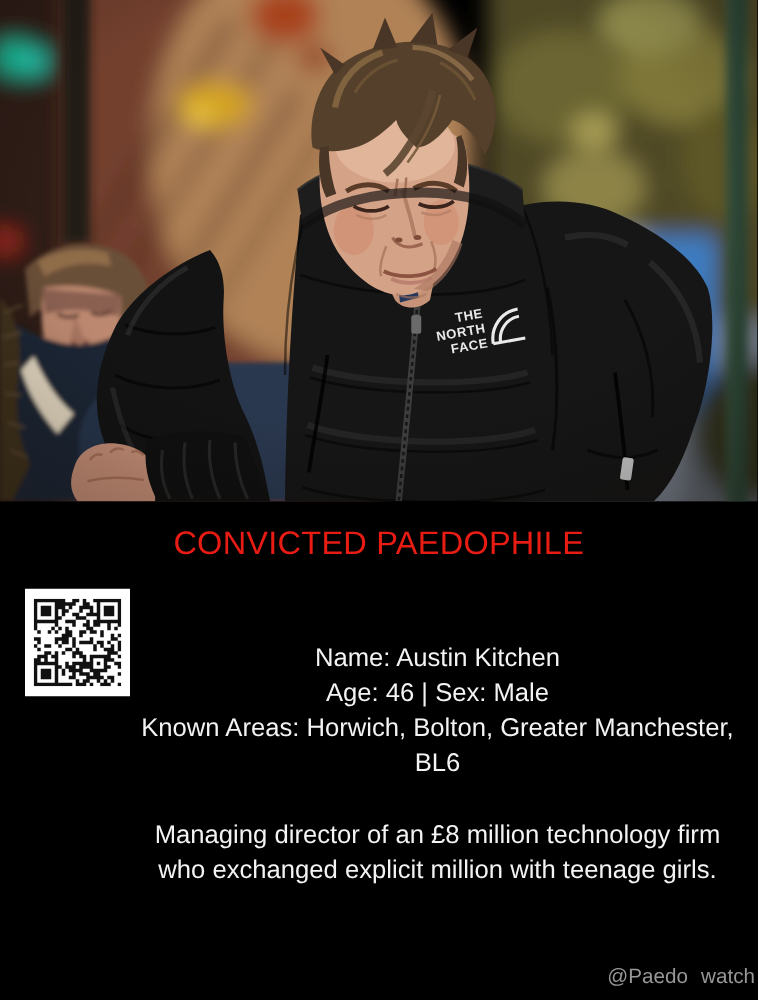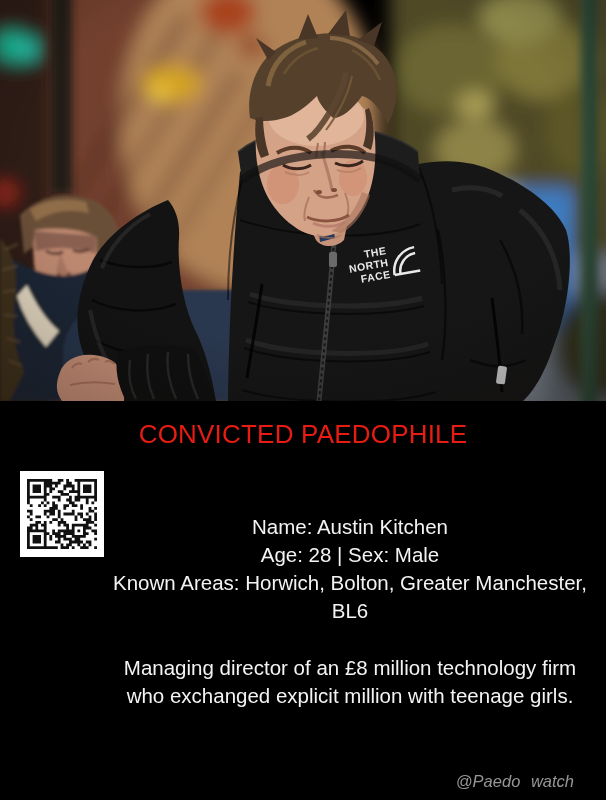--- a/index.html
+++ b/index.html
@@ -20,22 +20,22 @@
   }
   .qr svg{width:70px;height:70px;display:block;}
   .textcol{
     position:absolute;left:100px;width:500px;text-align:center;
     color:#f3f3f3;font-size:20.5px;line-height:28px;font-weight:400;margin-top:36px;
   }
   .details{top:477px;}
   .desc{top:618px;}
   .scan{top:737px;}
   .watermark{
-    position:absolute;right:32px;top:772px;
-    color:#979797;font-size:16.5px;word-spacing:6px;font-style:italic;
+    position:absolute;right:2px;top:772px;
+    color:#979797;font-size:16.5px;word-spacing:6px;
   }
 </style>
 </head>
 <body>
 
 <div class="page">
 
   <svg class="photo" width="606" height="401" viewBox="0 0 606 401">
     <defs>
       <filter id="b9" x="-30%" y="-30%" width="160%" height="160%">
@@ -246,21 +246,21 @@
   <div class="headline">CONVICTED PAEDOPHILE</div>
 
   <div class="qr">
     <svg id="qr-svg" viewBox="0 0 72.5 72.5">
         <path d="M0 0h2.9v2.9h-2.9zM2.9 0h2.9v2.9h-2.9zM5.8 0h2.9v2.9h-2.9zM8.7 0h2.9v2.9h-2.9zM11.6 0h2.9v2.9h-2.9zM14.5 0h2.9v2.9h-2.9zM17.4 0h2.9v2.9h-2.9zM20.3 0h2.9v2.9h-2.9zM23.2 0h2.9v2.9h-2.9zM31.9 0h2.9v2.9h-2.9zM34.8 0h2.9v2.9h-2.9zM40.6 0h2.9v2.9h-2.9zM49.3 0h2.9v2.9h-2.9zM52.199999999999996 0h2.9v2.9h-2.9zM55.1 0h2.9v2.9h-2.9zM58 0h2.9v2.9h-2.9zM60.9 0h2.9v2.9h-2.9zM63.8 0h2.9v2.9h-2.9zM66.7 0h2.9v2.9h-2.9zM69.6 0h2.9v2.9h-2.9zM0 2.9h2.9v2.9h-2.9zM17.4 2.9h2.9v2.9h-2.9zM20.3 2.9h2.9v2.9h-2.9zM23.2 2.9h2.9v2.9h-2.9zM26.099999999999998 2.9h2.9v2.9h-2.9zM29 2.9h2.9v2.9h-2.9zM31.9 2.9h2.9v2.9h-2.9zM40.6 2.9h2.9v2.9h-2.9zM43.5 2.9h2.9v2.9h-2.9zM52.199999999999996 2.9h2.9v2.9h-2.9zM69.6 2.9h2.9v2.9h-2.9zM0 5.8h2.9v2.9h-2.9zM5.8 5.8h2.9v2.9h-2.9zM8.7 5.8h2.9v2.9h-2.9zM11.6 5.8h2.9v2.9h-2.9zM17.4 5.8h2.9v2.9h-2.9zM20.3 5.8h2.9v2.9h-2.9zM23.2 5.8h2.9v2.9h-2.9zM29 5.8h2.9v2.9h-2.9zM37.699999999999996 5.8h2.9v2.9h-2.9zM40.6 5.8h2.9v2.9h-2.9zM43.5 5.8h2.9v2.9h-2.9zM46.4 5.8h2.9v2.9h-2.9zM52.199999999999996 5.8h2.9v2.9h-2.9zM58 5.8h2.9v2.9h-2.9zM60.9 5.8h2.9v2.9h-2.9zM63.8 5.8h2.9v2.9h-2.9zM69.6 5.8h2.9v2.9h-2.9zM0 8.7h2.9v2.9h-2.9zM5.8 8.7h2.9v2.9h-2.9zM8.7 8.7h2.9v2.9h-2.9zM11.6 8.7h2.9v2.9h-2.9zM17.4 8.7h2.9v2.9h-2.9zM23.2 8.7h2.9v2.9h-2.9zM26.099999999999998 8.7h2.9v2.9h-2.9zM37.699999999999996 8.7h2.9v2.9h-2.9zM46.4 8.7h2.9v2.9h-2.9zM52.199999999999996 8.7h2.9v2.9h-2.9zM58 8.7h2.9v2.9h-2.9zM60.9 8.7h2.9v2.9h-2.9zM63.8 8.7h2.9v2.9h-2.9zM69.6 8.7h2.9v2.9h-2.9zM0 11.6h2.9v2.9h-2.9zM5.8 11.6h2.9v2.9h-2.9zM8.7 11.6h2.9v2.9h-2.9zM11.6 11.6h2.9v2.9h-2.9zM17.4 11.6h2.9v2.9h-2.9zM23.2 11.6h2.9v2.9h-2.9zM31.9 11.6h2.9v2.9h-2.9zM34.8 11.6h2.9v2.9h-2.9zM43.5 11.6h2.9v2.9h-2.9zM46.4 11.6h2.9v2.9h-2.9zM49.3 11.6h2.9v2.9h-2.9zM52.199999999999996 11.6h2.9v2.9h-2.9zM58 11.6h2.9v2.9h-2.9zM60.9 11.6h2.9v2.9h-2.9zM63.8 11.6h2.9v2.9h-2.9zM69.6 11.6h2.9v2.9h-2.9zM0 14.5h2.9v2.9h-2.9zM17.4 14.5h2.9v2.9h-2.9zM20.3 14.5h2.9v2.9h-2.9zM34.8 14.5h2.9v2.9h-2.9zM37.699999999999996 14.5h2.9v2.9h-2.9zM40.6 14.5h2.9v2.9h-2.9zM52.199999999999996 14.5h2.9v2.9h-2.9zM69.6 14.5h2.9v2.9h-2.9zM0 17.4h2.9v2.9h-2.9zM2.9 17.4h2.9v2.9h-2.9zM5.8 17.4h2.9v2.9h-2.9zM8.7 17.4h2.9v2.9h-2.9zM11.6 17.4h2.9v2.9h-2.9zM14.5 17.4h2.9v2.9h-2.9zM17.4 17.4h2.9v2.9h-2.9zM26.099999999999998 17.4h2.9v2.9h-2.9zM29 17.4h2.9v2.9h-2.9zM31.9 17.4h2.9v2.9h-2.9zM43.5 17.4h2.9v2.9h-2.9zM49.3 17.4h2.9v2.9h-2.9zM52.199999999999996 17.4h2.9v2.9h-2.9zM55.1 17.4h2.9v2.9h-2.9zM58 17.4h2.9v2.9h-2.9zM60.9 17.4h2.9v2.9h-2.9zM63.8 17.4h2.9v2.9h-2.9zM66.7 17.4h2.9v2.9h-2.9zM69.6 17.4h2.9v2.9h-2.9zM0 20.3h2.9v2.9h-2.9zM17.4 20.3h2.9v2.9h-2.9zM31.9 20.3h2.9v2.9h-2.9zM40.6 20.3h2.9v2.9h-2.9zM43.5 20.3h2.9v2.9h-2.9zM49.3 20.3h2.9v2.9h-2.9zM52.199999999999996 20.3h2.9v2.9h-2.9zM60.9 20.3h2.9v2.9h-2.9zM69.6 20.3h2.9v2.9h-2.9zM0 23.2h2.9v2.9h-2.9zM14.5 23.2h2.9v2.9h-2.9zM20.3 23.2h2.9v2.9h-2.9zM26.099999999999998 23.2h2.9v2.9h-2.9zM43.5 23.2h2.9v2.9h-2.9zM46.4 23.2h2.9v2.9h-2.9zM60.9 23.2h2.9v2.9h-2.9zM66.7 23.2h2.9v2.9h-2.9zM2.9 26.099999999999998h2.9v2.9h-2.9zM11.6 26.099999999999998h2.9v2.9h-2.9zM17.4 26.099999999999998h2.9v2.9h-2.9zM26.099999999999998 26.099999999999998h2.9v2.9h-2.9zM29 26.099999999999998h2.9v2.9h-2.9zM37.699999999999996 26.099999999999998h2.9v2.9h-2.9zM40.6 26.099999999999998h2.9v2.9h-2.9zM46.4 26.099999999999998h2.9v2.9h-2.9zM49.3 26.099999999999998h2.9v2.9h-2.9zM55.1 26.099999999999998h2.9v2.9h-2.9zM23.2 29h2.9v2.9h-2.9zM26.099999999999998 29h2.9v2.9h-2.9zM29 29h2.9v2.9h-2.9zM37.699999999999996 29h2.9v2.9h-2.9zM55.1 29h2.9v2.9h-2.9zM63.8 29h2.9v2.9h-2.9zM69.6 29h2.9v2.9h-2.9zM0 31.9h2.9v2.9h-2.9zM2.9 31.9h2.9v2.9h-2.9zM17.4 31.9h2.9v2.9h-2.9zM20.3 31.9h2.9v2.9h-2.9zM23.2 31.9h2.9v2.9h-2.9zM26.099999999999998 31.9h2.9v2.9h-2.9zM31.9 31.9h2.9v2.9h-2.9zM46.4 31.9h2.9v2.9h-2.9zM63.8 31.9h2.9v2.9h-2.9zM66.7 31.9h2.9v2.9h-2.9zM2.9 34.8h2.9v2.9h-2.9zM17.4 34.8h2.9v2.9h-2.9zM23.2 34.8h2.9v2.9h-2.9zM26.099999999999998 34.8h2.9v2.9h-2.9zM31.9 34.8h2.9v2.9h-2.9zM37.699999999999996 34.8h2.9v2.9h-2.9zM40.6 34.8h2.9v2.9h-2.9zM43.5 34.8h2.9v2.9h-2.9zM46.4 34.8h2.9v2.9h-2.9zM52.199999999999996 34.8h2.9v2.9h-2.9zM55.1 34.8h2.9v2.9h-2.9zM60.9 34.8h2.9v2.9h-2.9zM69.6 34.8h2.9v2.9h-2.9zM0 37.699999999999996h2.9v2.9h-2.9zM8.7 37.699999999999996h2.9v2.9h-2.9zM11.6 37.699999999999996h2.9v2.9h-2.9zM20.3 37.699999999999996h2.9v2.9h-2.9zM31.9 37.699999999999996h2.9v2.9h-2.9zM49.3 37.699999999999996h2.9v2.9h-2.9zM55.1 37.699999999999996h2.9v2.9h-2.9zM63.8 37.699999999999996h2.9v2.9h-2.9zM69.6 37.699999999999996h2.9v2.9h-2.9zM2.9 40.6h2.9v2.9h-2.9zM26.099999999999998 40.6h2.9v2.9h-2.9zM29 40.6h2.9v2.9h-2.9zM34.8 40.6h2.9v2.9h-2.9zM49.3 40.6h2.9v2.9h-2.9zM58 40.6h2.9v2.9h-2.9zM60.9 40.6h2.9v2.9h-2.9zM63.8 40.6h2.9v2.9h-2.9zM69.6 40.6h2.9v2.9h-2.9zM8.7 43.5h2.9v2.9h-2.9zM11.6 43.5h2.9v2.9h-2.9zM17.4 43.5h2.9v2.9h-2.9zM23.2 43.5h2.9v2.9h-2.9zM31.9 43.5h2.9v2.9h-2.9zM34.8 43.5h2.9v2.9h-2.9zM37.699999999999996 43.5h2.9v2.9h-2.9zM60.9 43.5h2.9v2.9h-2.9zM63.8 43.5h2.9v2.9h-2.9zM66.7 43.5h2.9v2.9h-2.9zM2.9 46.4h2.9v2.9h-2.9zM5.8 46.4h2.9v2.9h-2.9zM8.7 46.4h2.9v2.9h-2.9zM14.5 46.4h2.9v2.9h-2.9zM17.4 46.4h2.9v2.9h-2.9zM31.9 46.4h2.9v2.9h-2.9zM37.699999999999996 46.4h2.9v2.9h-2.9zM40.6 46.4h2.9v2.9h-2.9zM46.4 46.4h2.9v2.9h-2.9zM49.3 46.4h2.9v2.9h-2.9zM52.199999999999996 46.4h2.9v2.9h-2.9zM55.1 46.4h2.9v2.9h-2.9zM58 46.4h2.9v2.9h-2.9zM60.9 46.4h2.9v2.9h-2.9zM69.6 46.4h2.9v2.9h-2.9zM0 49.3h2.9v2.9h-2.9zM2.9 49.3h2.9v2.9h-2.9zM8.7 49.3h2.9v2.9h-2.9zM17.4 49.3h2.9v2.9h-2.9zM40.6 49.3h2.9v2.9h-2.9zM46.4 49.3h2.9v2.9h-2.9zM58 49.3h2.9v2.9h-2.9zM60.9 49.3h2.9v2.9h-2.9zM63.8 49.3h2.9v2.9h-2.9zM0 52.199999999999996h2.9v2.9h-2.9zM2.9 52.199999999999996h2.9v2.9h-2.9zM5.8 52.199999999999996h2.9v2.9h-2.9zM8.7 52.199999999999996h2.9v2.9h-2.9zM11.6 52.199999999999996h2.9v2.9h-2.9zM14.5 52.199999999999996h2.9v2.9h-2.9zM17.4 52.199999999999996h2.9v2.9h-2.9zM26.099999999999998 52.199999999999996h2.9v2.9h-2.9zM31.9 52.199999999999996h2.9v2.9h-2.9zM34.8 52.199999999999996h2.9v2.9h-2.9zM37.699999999999996 52.199999999999996h2.9v2.9h-2.9zM40.6 52.199999999999996h2.9v2.9h-2.9zM43.5 52.199999999999996h2.9v2.9h-2.9zM46.4 52.199999999999996h2.9v2.9h-2.9zM52.199999999999996 52.199999999999996h2.9v2.9h-2.9zM58 52.199999999999996h2.9v2.9h-2.9zM66.7 52.199999999999996h2.9v2.9h-2.9zM69.6 52.199999999999996h2.9v2.9h-2.9zM0 55.1h2.9v2.9h-2.9zM17.4 55.1h2.9v2.9h-2.9zM20.3 55.1h2.9v2.9h-2.9zM26.099999999999998 55.1h2.9v2.9h-2.9zM29 55.1h2.9v2.9h-2.9zM31.9 55.1h2.9v2.9h-2.9zM37.699999999999996 55.1h2.9v2.9h-2.9zM40.6 55.1h2.9v2.9h-2.9zM43.5 55.1h2.9v2.9h-2.9zM46.4 55.1h2.9v2.9h-2.9zM58 55.1h2.9v2.9h-2.9zM60.9 55.1h2.9v2.9h-2.9zM69.6 55.1h2.9v2.9h-2.9zM0 58h2.9v2.9h-2.9zM5.8 58h2.9v2.9h-2.9zM8.7 58h2.9v2.9h-2.9zM11.6 58h2.9v2.9h-2.9zM17.4 58h2.9v2.9h-2.9zM23.2 58h2.9v2.9h-2.9zM29 58h2.9v2.9h-2.9zM31.9 58h2.9v2.9h-2.9zM34.8 58h2.9v2.9h-2.9zM37.699999999999996 58h2.9v2.9h-2.9zM46.4 58h2.9v2.9h-2.9zM49.3 58h2.9v2.9h-2.9zM52.199999999999996 58h2.9v2.9h-2.9zM55.1 58h2.9v2.9h-2.9zM58 58h2.9v2.9h-2.9zM0 60.9h2.9v2.9h-2.9zM5.8 60.9h2.9v2.9h-2.9zM8.7 60.9h2.9v2.9h-2.9zM11.6 60.9h2.9v2.9h-2.9zM17.4 60.9h2.9v2.9h-2.9zM23.2 60.9h2.9v2.9h-2.9zM31.9 60.9h2.9v2.9h-2.9zM37.699999999999996 60.9h2.9v2.9h-2.9zM40.6 60.9h2.9v2.9h-2.9zM43.5 60.9h2.9v2.9h-2.9zM49.3 60.9h2.9v2.9h-2.9zM52.199999999999996 60.9h2.9v2.9h-2.9zM69.6 60.9h2.9v2.9h-2.9zM0 63.8h2.9v2.9h-2.9zM5.8 63.8h2.9v2.9h-2.9zM8.7 63.8h2.9v2.9h-2.9zM11.6 63.8h2.9v2.9h-2.9zM17.4 63.8h2.9v2.9h-2.9zM29 63.8h2.9v2.9h-2.9zM31.9 63.8h2.9v2.9h-2.9zM43.5 63.8h2.9v2.9h-2.9zM46.4 63.8h2.9v2.9h-2.9zM49.3 63.8h2.9v2.9h-2.9zM52.199999999999996 63.8h2.9v2.9h-2.9zM55.1 63.8h2.9v2.9h-2.9zM60.9 63.8h2.9v2.9h-2.9zM63.8 63.8h2.9v2.9h-2.9zM0 66.7h2.9v2.9h-2.9zM17.4 66.7h2.9v2.9h-2.9zM34.8 66.7h2.9v2.9h-2.9zM40.6 66.7h2.9v2.9h-2.9zM43.5 66.7h2.9v2.9h-2.9zM52.199999999999996 66.7h2.9v2.9h-2.9zM58 66.7h2.9v2.9h-2.9zM63.8 66.7h2.9v2.9h-2.9zM0 69.6h2.9v2.9h-2.9zM2.9 69.6h2.9v2.9h-2.9zM5.8 69.6h2.9v2.9h-2.9zM8.7 69.6h2.9v2.9h-2.9zM11.6 69.6h2.9v2.9h-2.9zM14.5 69.6h2.9v2.9h-2.9zM17.4 69.6h2.9v2.9h-2.9zM20.3 69.6h2.9v2.9h-2.9zM23.2 69.6h2.9v2.9h-2.9zM26.099999999999998 69.6h2.9v2.9h-2.9zM29 69.6h2.9v2.9h-2.9zM34.8 69.6h2.9v2.9h-2.9zM37.699999999999996 69.6h2.9v2.9h-2.9zM40.6 69.6h2.9v2.9h-2.9zM46.4 69.6h2.9v2.9h-2.9zM55.1 69.6h2.9v2.9h-2.9zM58 69.6h2.9v2.9h-2.9zM60.9 69.6h2.9v2.9h-2.9zM69.6 69.6h2.9v2.9h-2.9z" fill="#111111"></path>
       </svg>
   </div>
 
   <div class="textcol details">
     <div>Name: Austin Kitchen</div>
-    <div>Age: 28 | Sex: Male</div>
+    <div>Age: 46 | Sex: Male</div>
     <div>Known Areas: Horwich, Bolton, Greater Manchester, BL6</div>
   </div>
 
   <div class="textcol desc">
     <div>Managing director of an £8 million technology firm</div>
     <div>who exchanged explicit million with teenage girls.</div>
   </div>
 
 
   <div class="watermark">@Paedo watch</div>

